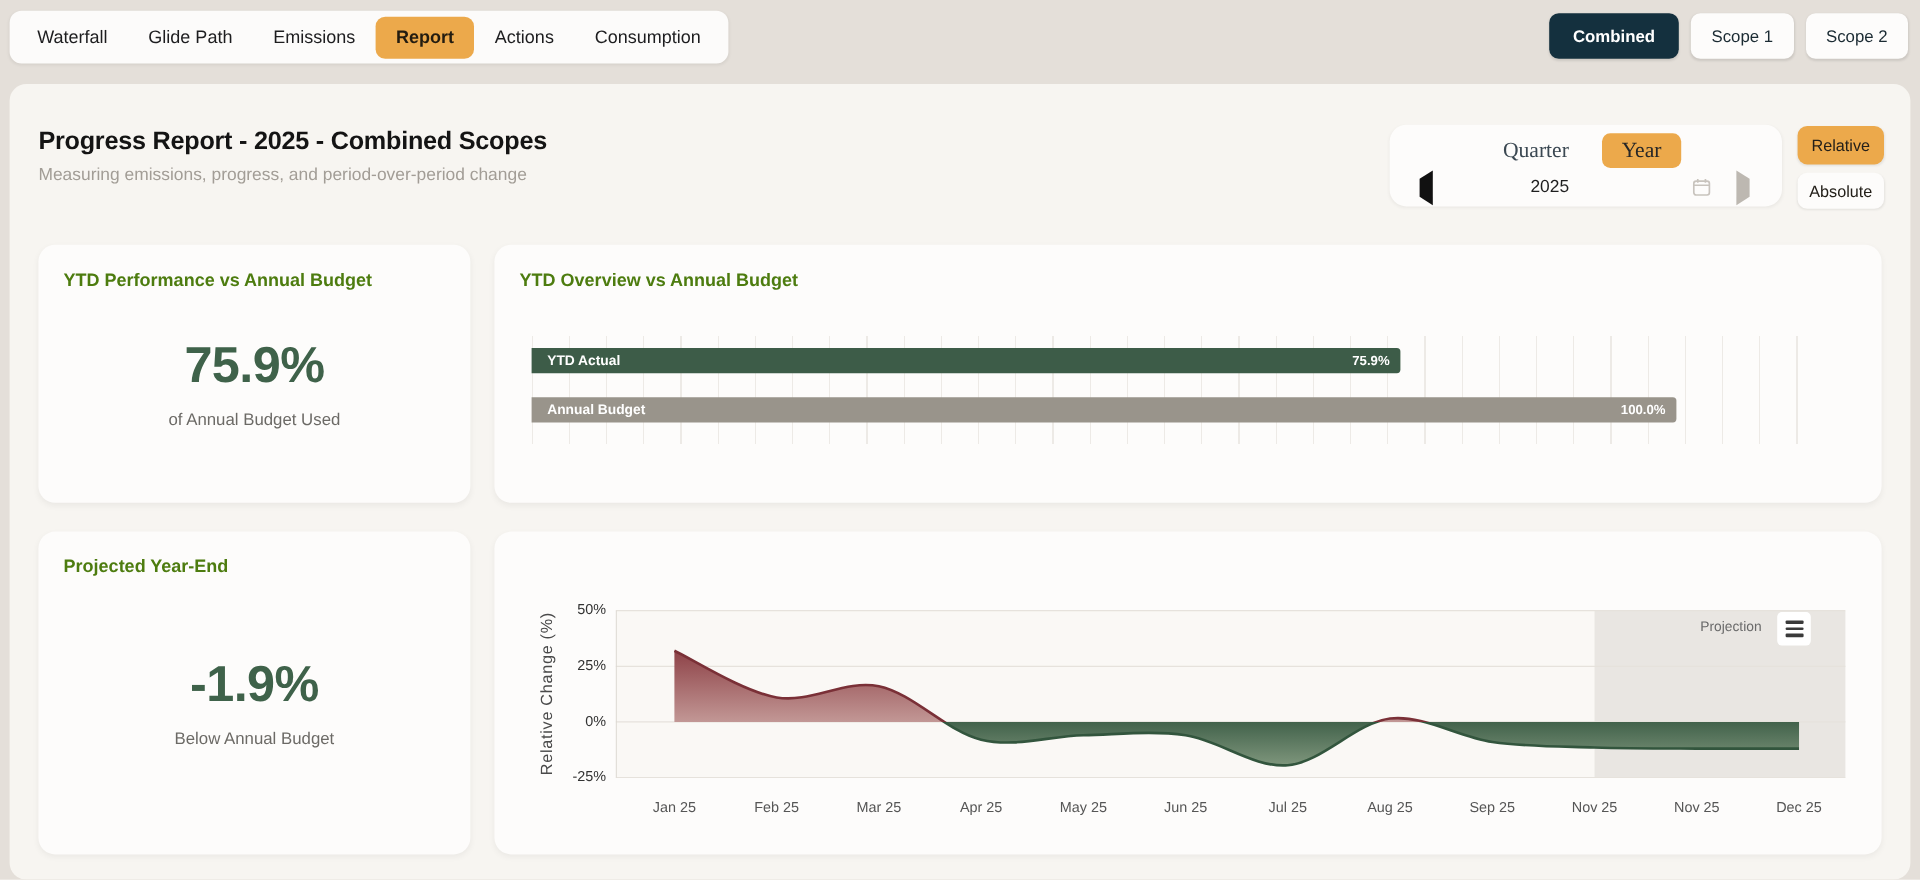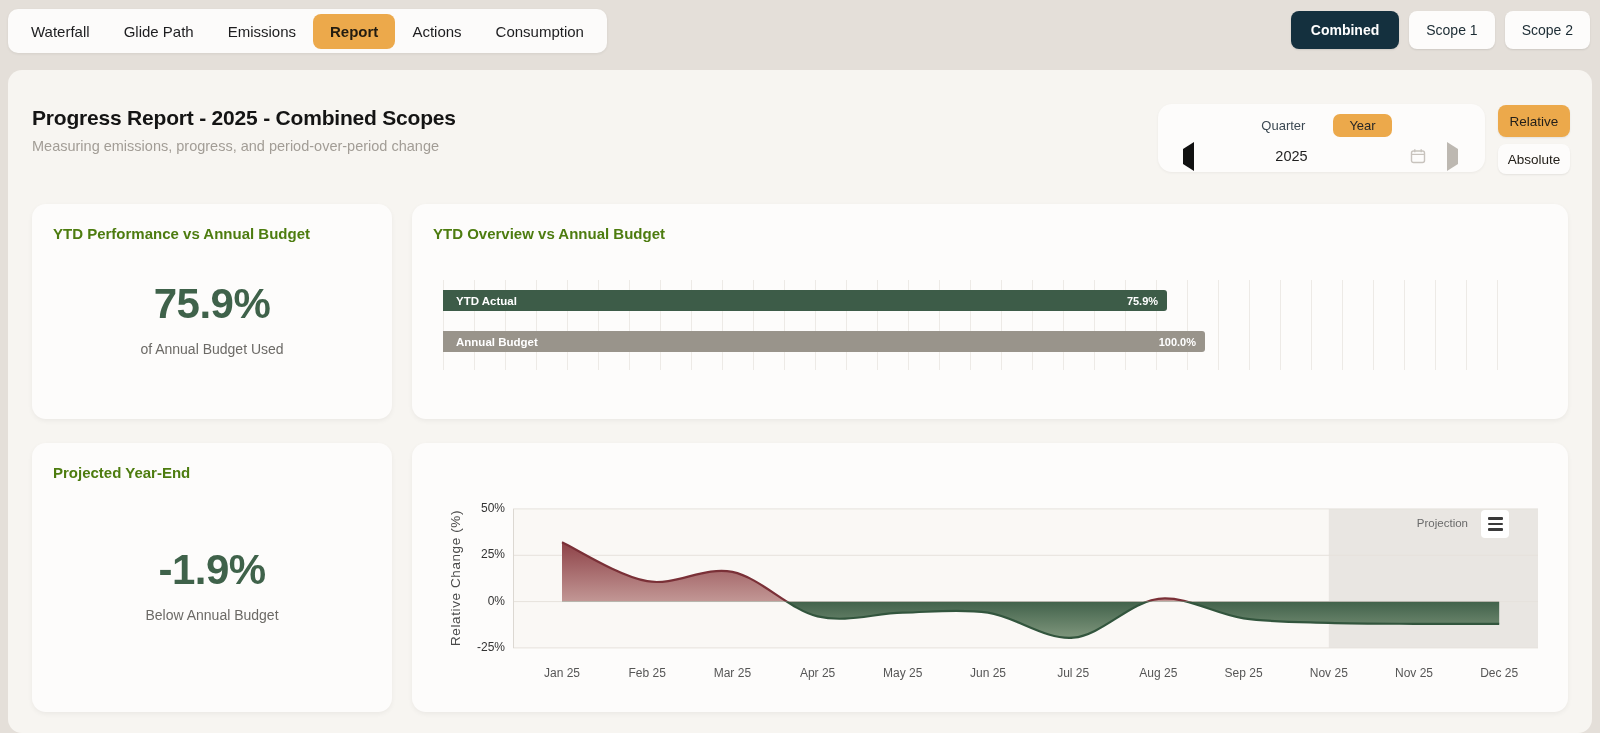--- a/index.html
+++ b/index.html
@@ -45,21 +45,21 @@
 
   
   .period-card {
     position:absolute; left:1150px; top:34px; width:327px; height:68px;
     background:#fdfcfb; border-radius:14px; box-shadow:0 1px 3px rgba(0,0,0,.05);
   }
   .period-row1 {
     position:absolute; left:0; right:0; top:9px; height:24px;
     display:flex; justify-content:center; align-items:center; gap:18px;
   }
-  .period-opt { font-size:13px; color:#3b4852; background:transparent; border:none; cursor:pointer; padding:4px 10px; border-radius:7px; font-family:Liberation Sans, sans-serif;}
+  .period-opt { font-size:18px; color:#3b4852; background:transparent; border:none; cursor:pointer; padding:4px 10px; border-radius:7px; font-family:Liberation Serif, serif;}
   .period-opt.active { background:#eca94b; color:#272727; font-weight:500; padding:4px 16px; }
   .period-row2 { position:absolute; left:0; right:0; top:39px; height:26px; }
   .nav-arrow { position:absolute; top:6px; background:none; border:none; cursor:pointer; padding:0; }
   .tri-left  { width:0; height:0; border-top:7px solid transparent; border-bottom:7px solid transparent; border-right:11px solid #111111; }
   .tri-right { width:0; height:0; border-top:7px solid transparent; border-bottom:7px solid transparent; border-left:11px solid #bdb8b1; }
   .period-value { position:absolute; left:0; right:60px; top:5px; text-align:center; font-size:14.5px; color:#1f1f1f; }
   .cal-icon { position:absolute; left:252px; top:5px; width:16px; height:16px; cursor:pointer; }
 
   .view-btn {
     position:absolute; left:1490px; width:72px; border:none; cursor:pointer;
@@ -168,21 +168,21 @@
     </div>
   </section>
 
   <section class="card" id="card-overview">
     <div class="card-title">YTD Overview vs Annual Budget</div>
     <div class="bar-plot" id="bar-plot">
         <div class="bar-row" style="top: 10px; width: 724.086px; background: rgb(61, 92, 72);">
           <span class="bar-label">YTD Actual</span>
           <span class="bar-value">75.9%</span>
         </div>
-        <div class="bar-row" style="top: 51px; width: 762px; background: rgb(153, 148, 139);">
+        <div class="bar-row" style="top: 51px; width: 954px; background: rgb(153, 148, 139);">
           <span class="bar-label">Annual Budget</span>
           <span class="bar-value">100.0%</span>
         </div>
       </div>
   </section>
 
   <section class="card" id="card-projected">
     <div class="card-title">Projected Year-End</div>
     <div class="stat-wrap">
       <div class="stat-value">-1.9%</div>

